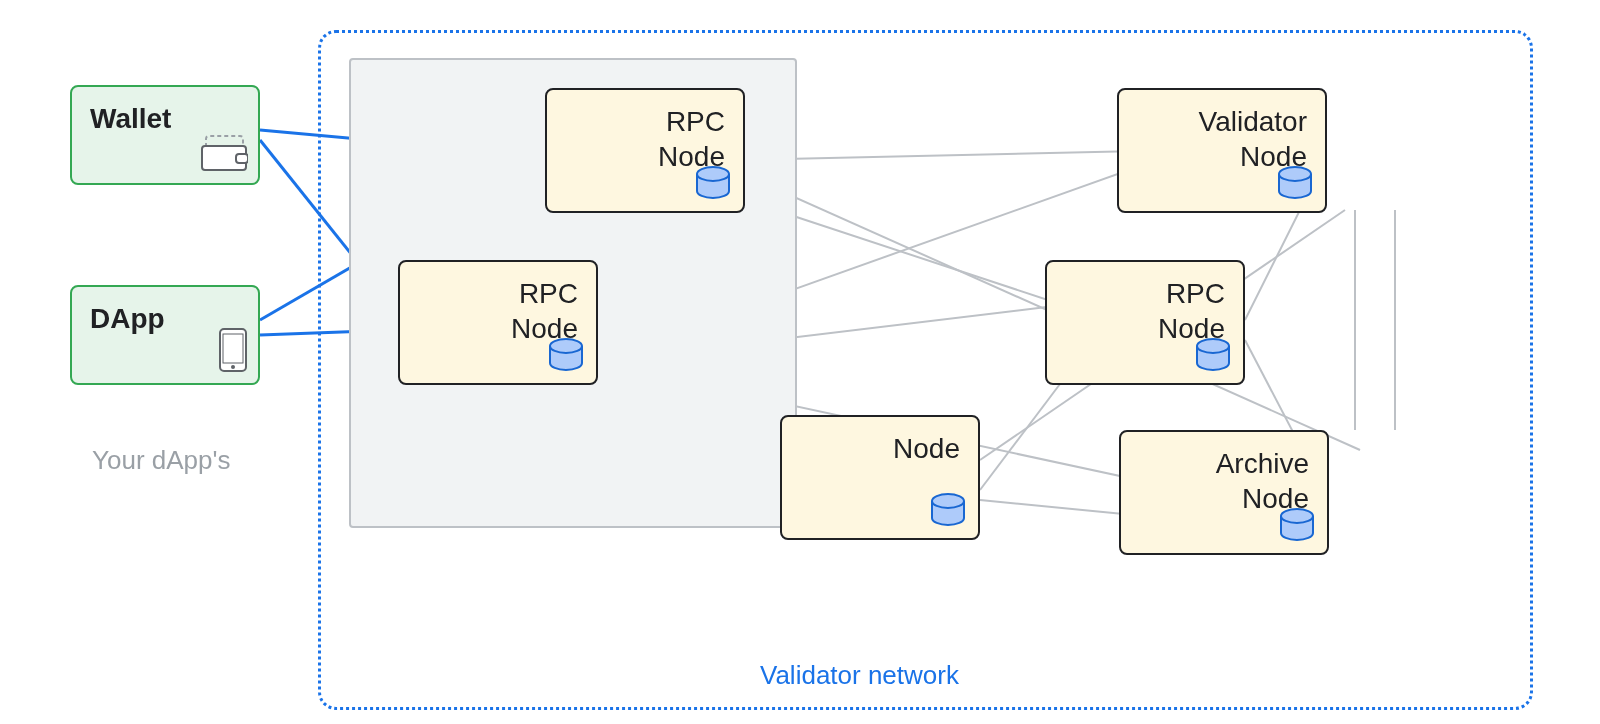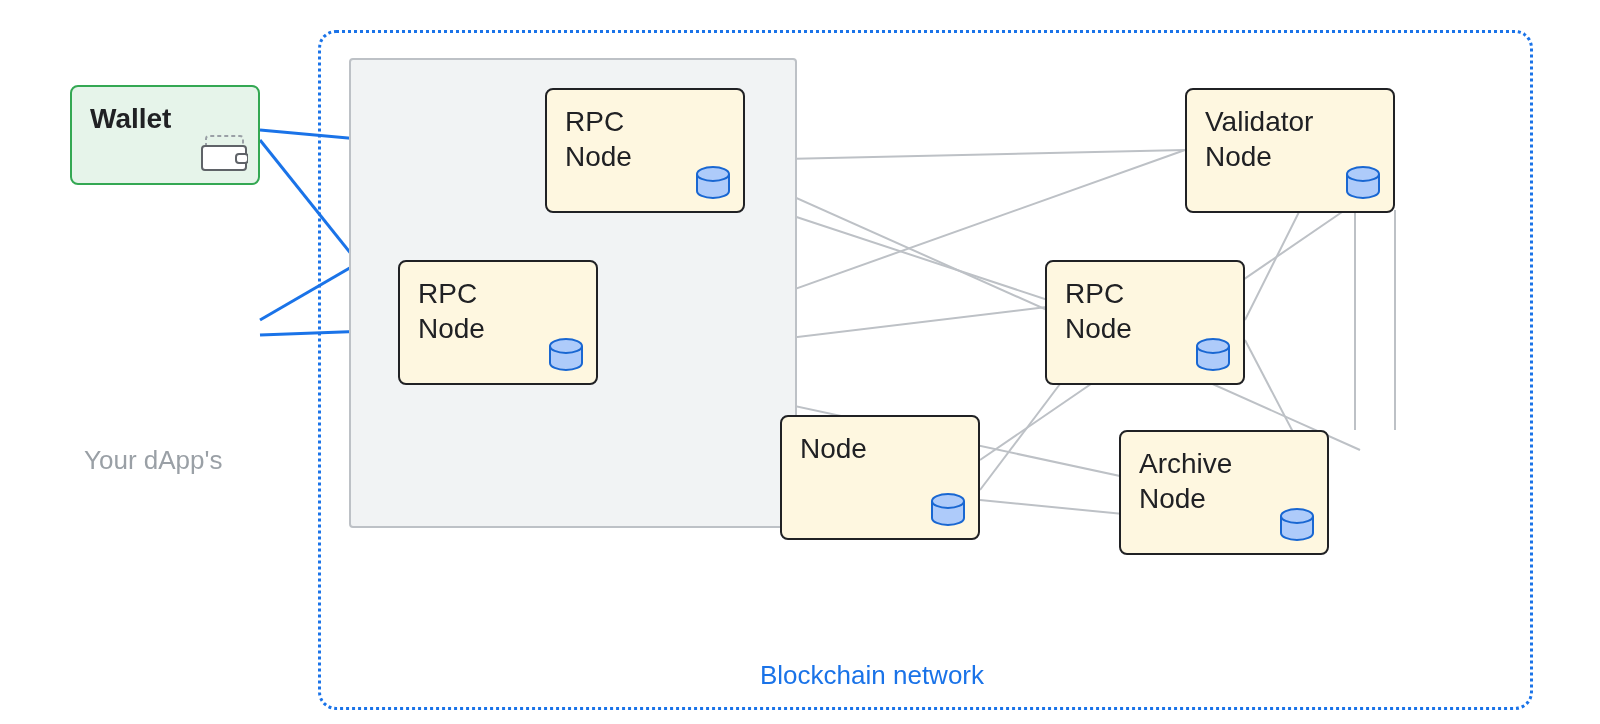--- a/index.html
+++ b/index.html
@@ -39,20 +39,21 @@
     white-space: pre-line;
   }
   .client {
     background: #e6f4ea;
     border: 2px solid #34a853;
   }
   .client .label { font-weight: 600; }
   .node {
     background: #fef7e0;
     border: 2px solid #202124;
+    text-align: right;
   }
   .dedicated {
     position: absolute;
     background: #f1f3f4;
     border: 2px solid #bdc1c6;
     border-radius: 4px;
     box-sizing: border-box;
   }
   .caption {
     position: absolute;
@@ -141,22 +142,32 @@
     <span class="label">Wallet</span>
     <span class="icon-corner">
       <svg class="wallet-icon" width="48" height="38" viewBox="0 0 48 38">
         <path class="flap" d="M6 12 L6 4 Q6 1 9 1 L40 1 Q43 1 43 4 L43 12"></path>
         <rect x="2" y="11" width="44" height="24"></rect>
         <rect class="snap" x="36" y="19" width="12" height="9" rx="3"></rect>
       </svg>
     </span>
   </div>
 
-
-  <div class="caption" style="left:84px; top:445px;">Your dApp's</div>
+  <div class="box client" style="left:70px; top:285px; width:190px; height:100px;">
+    <span class="label">DApp</span>
+    <span class="icon-corner">
+      <svg class="phone-icon" width="30" height="46" viewBox="0 0 30 46">
+        <rect class="body" x="2" y="2" width="26" height="42"></rect>
+        <rect class="screen" x="5" y="7" width="20" height="29"></rect>
+        <circle class="home" cx="15" cy="40" r="2"></circle>
+      </svg>
+    </span>
+  </div>
+
+  <div class="caption" style="left:92px; top:445px;">Your dApp's</div>
 
   <div class="box node" style="left:545px; top:88px; width:200px; height:125px;">
     <span class="label">RPC
 Node</span>
     <span class="icon-corner">
       <svg class="db-icon" viewBox="0 0 40 36">
           <path class="body" d="M4 9 v17 a16 7 0 0 0 32 0 V9"></path>
           <ellipse class="top" cx="20" cy="9" rx="16" ry="7"></ellipse>
         </svg>
     </span>
@@ -184,36 +195,36 @@
   <div class="box node" style="left:1045px; top:260px; width:200px; height:125px;">
     <span class="label">RPC
 Node</span>
     <span class="icon-corner">
       <svg class="db-icon" viewBox="0 0 40 36">
           <path class="body" d="M4 9 v17 a16 7 0 0 0 32 0 V9"></path>
           <ellipse class="top" cx="20" cy="9" rx="16" ry="7"></ellipse>
         </svg>
     </span>
   </div>
-  <div class="box node" style="left:1185px; top:88px; width:210px; height:125px;">
+  <div class="box node" style="left:1117px; top:88px; width:210px; height:125px;">
     <span class="label">Validator
 Node</span>
     <span class="icon-corner">
       <svg class="db-icon" viewBox="0 0 40 36">
           <path class="body" d="M4 9 v17 a16 7 0 0 0 32 0 V9"></path>
           <ellipse class="top" cx="20" cy="9" rx="16" ry="7"></ellipse>
         </svg>
     </span>
   </div>
   <div class="box node" style="left:1119px; top:430px; width:210px; height:125px;">
     <span class="label">Archive
 Node</span>
     <span class="icon-corner">
       <svg class="db-icon" viewBox="0 0 40 36">
           <path class="body" d="M4 9 v17 a16 7 0 0 0 32 0 V9"></path>
           <ellipse class="top" cx="20" cy="9" rx="16" ry="7"></ellipse>
         </svg>
     </span>
   </div>
 
-  <div class="netlabel" style="left:760px; top:660px;">Blockchain network</div>
+  <div class="netlabel" style="left:760px; top:660px;">Validator network</div>
 
 </div>
 
 </body></html>

